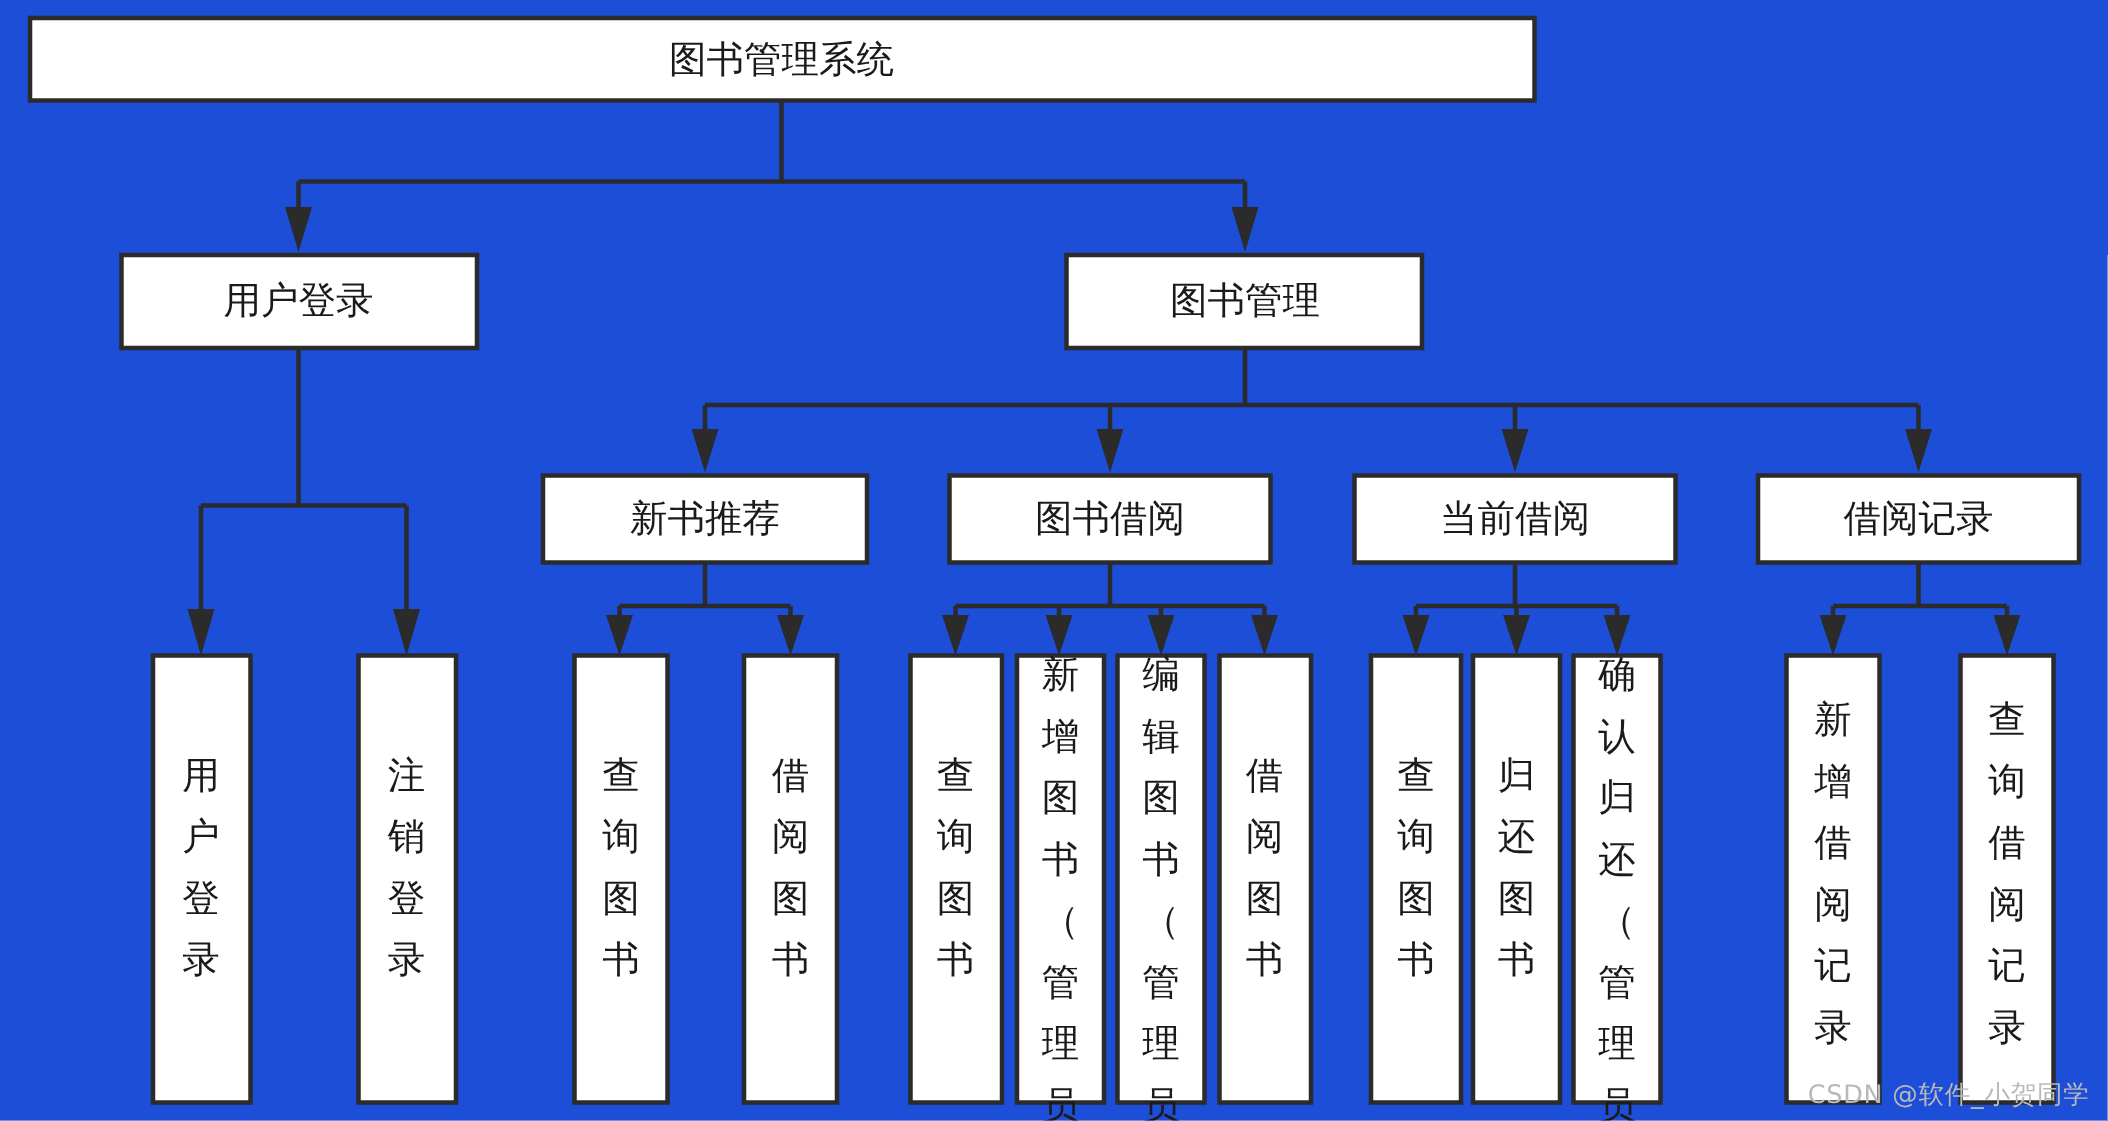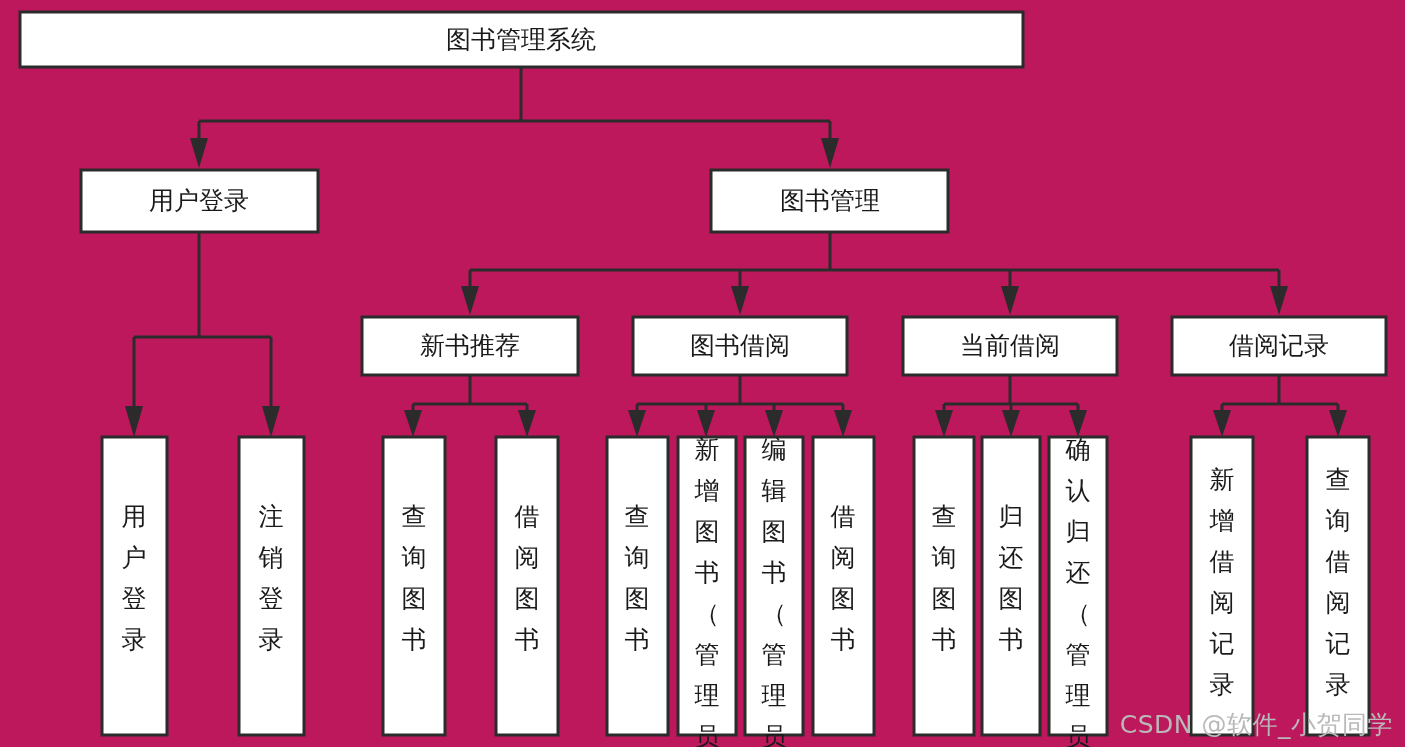--- a/index.html
+++ b/index.html
@@ -10,21 +10,21 @@
   body {
     width: 1405px;
     height: 747px;
     font-family: "DejaVu Sans", "Liberation Sans", sans-serif;
     overflow: hidden;
   }
   #diagram-root {
     position: relative;
     width: 1405px;
     height: 747px;
-    background: #be185d;
+    background: #1d4ed8;
   }
   svg#tree-svg {
     position: absolute;
     left: 0;
     top: 0;
     width: 1405px;
     height: 747px;
   }
   .node-box {
     fill: #ffffff;
@@ -53,21 +53,21 @@
   }
   .arrow-head {
     fill: #2b2b2b;
     stroke: none;
   }
   .watermark {
     position: absolute;
     right: 12px;
     bottom: 6px;
     font-family: "DejaVu Sans", "Liberation Sans", sans-serif;
-    font-size: 25px;
+    font-size: 17px;
     color: #b9b9b9;
     letter-spacing: 0.5px;
     white-space: nowrap;
     pointer-events: none;
   }
 </style>
 </head>
 <body>
 
 <div id="diagram-root">

